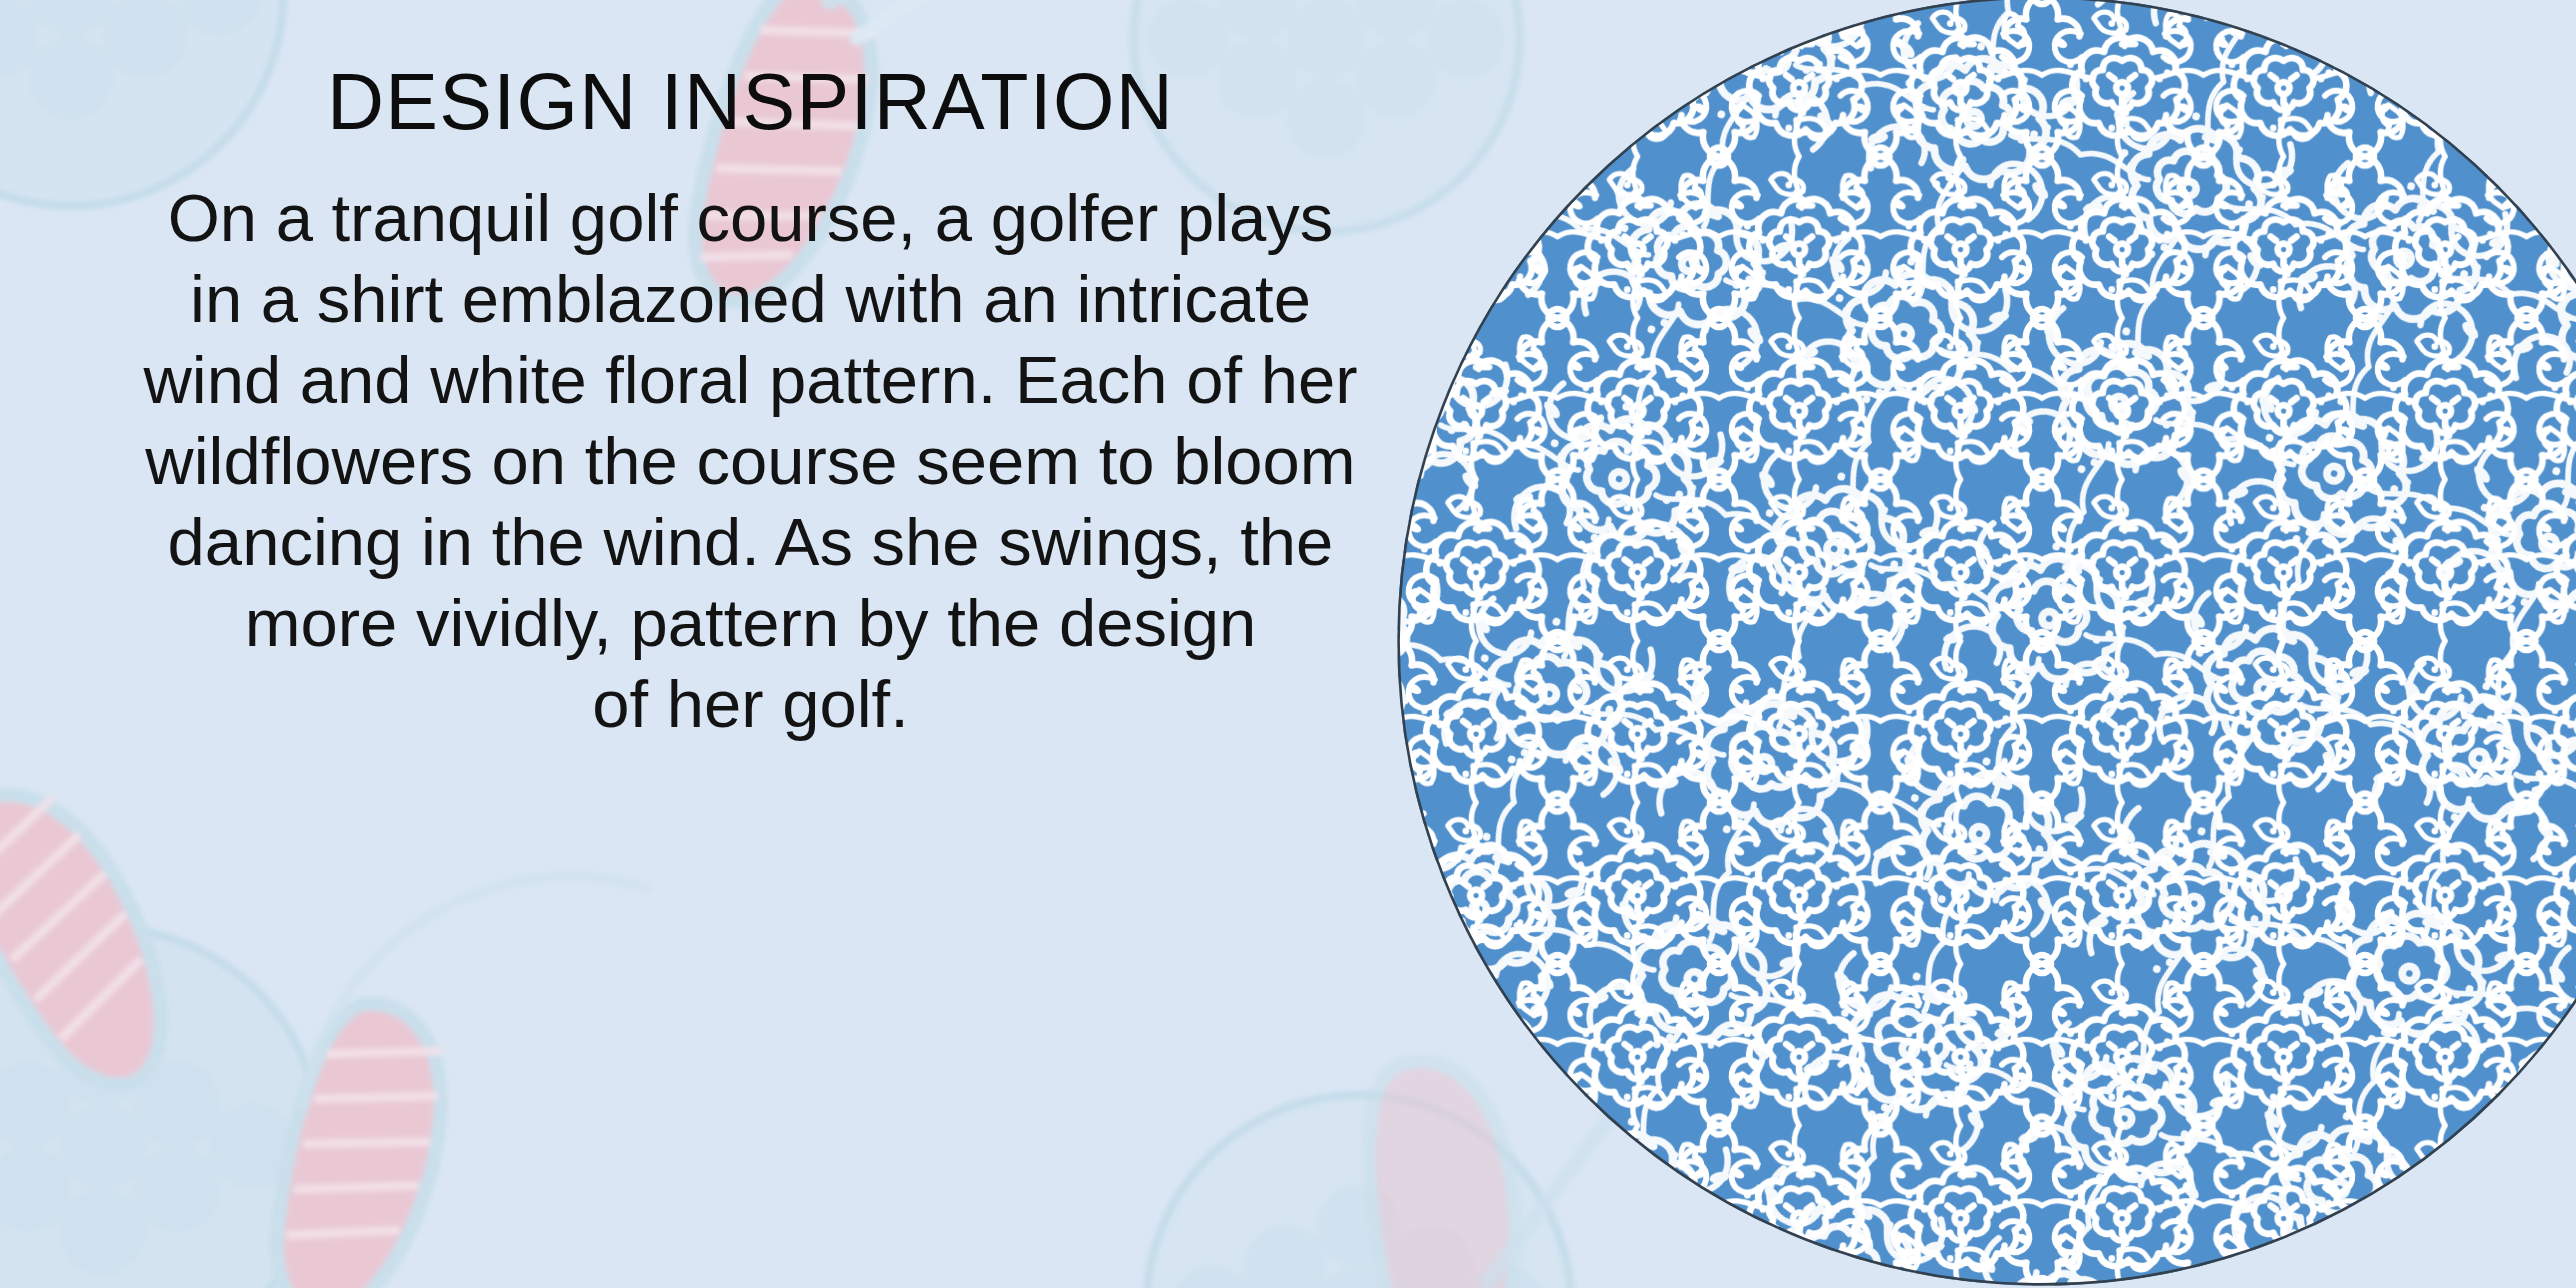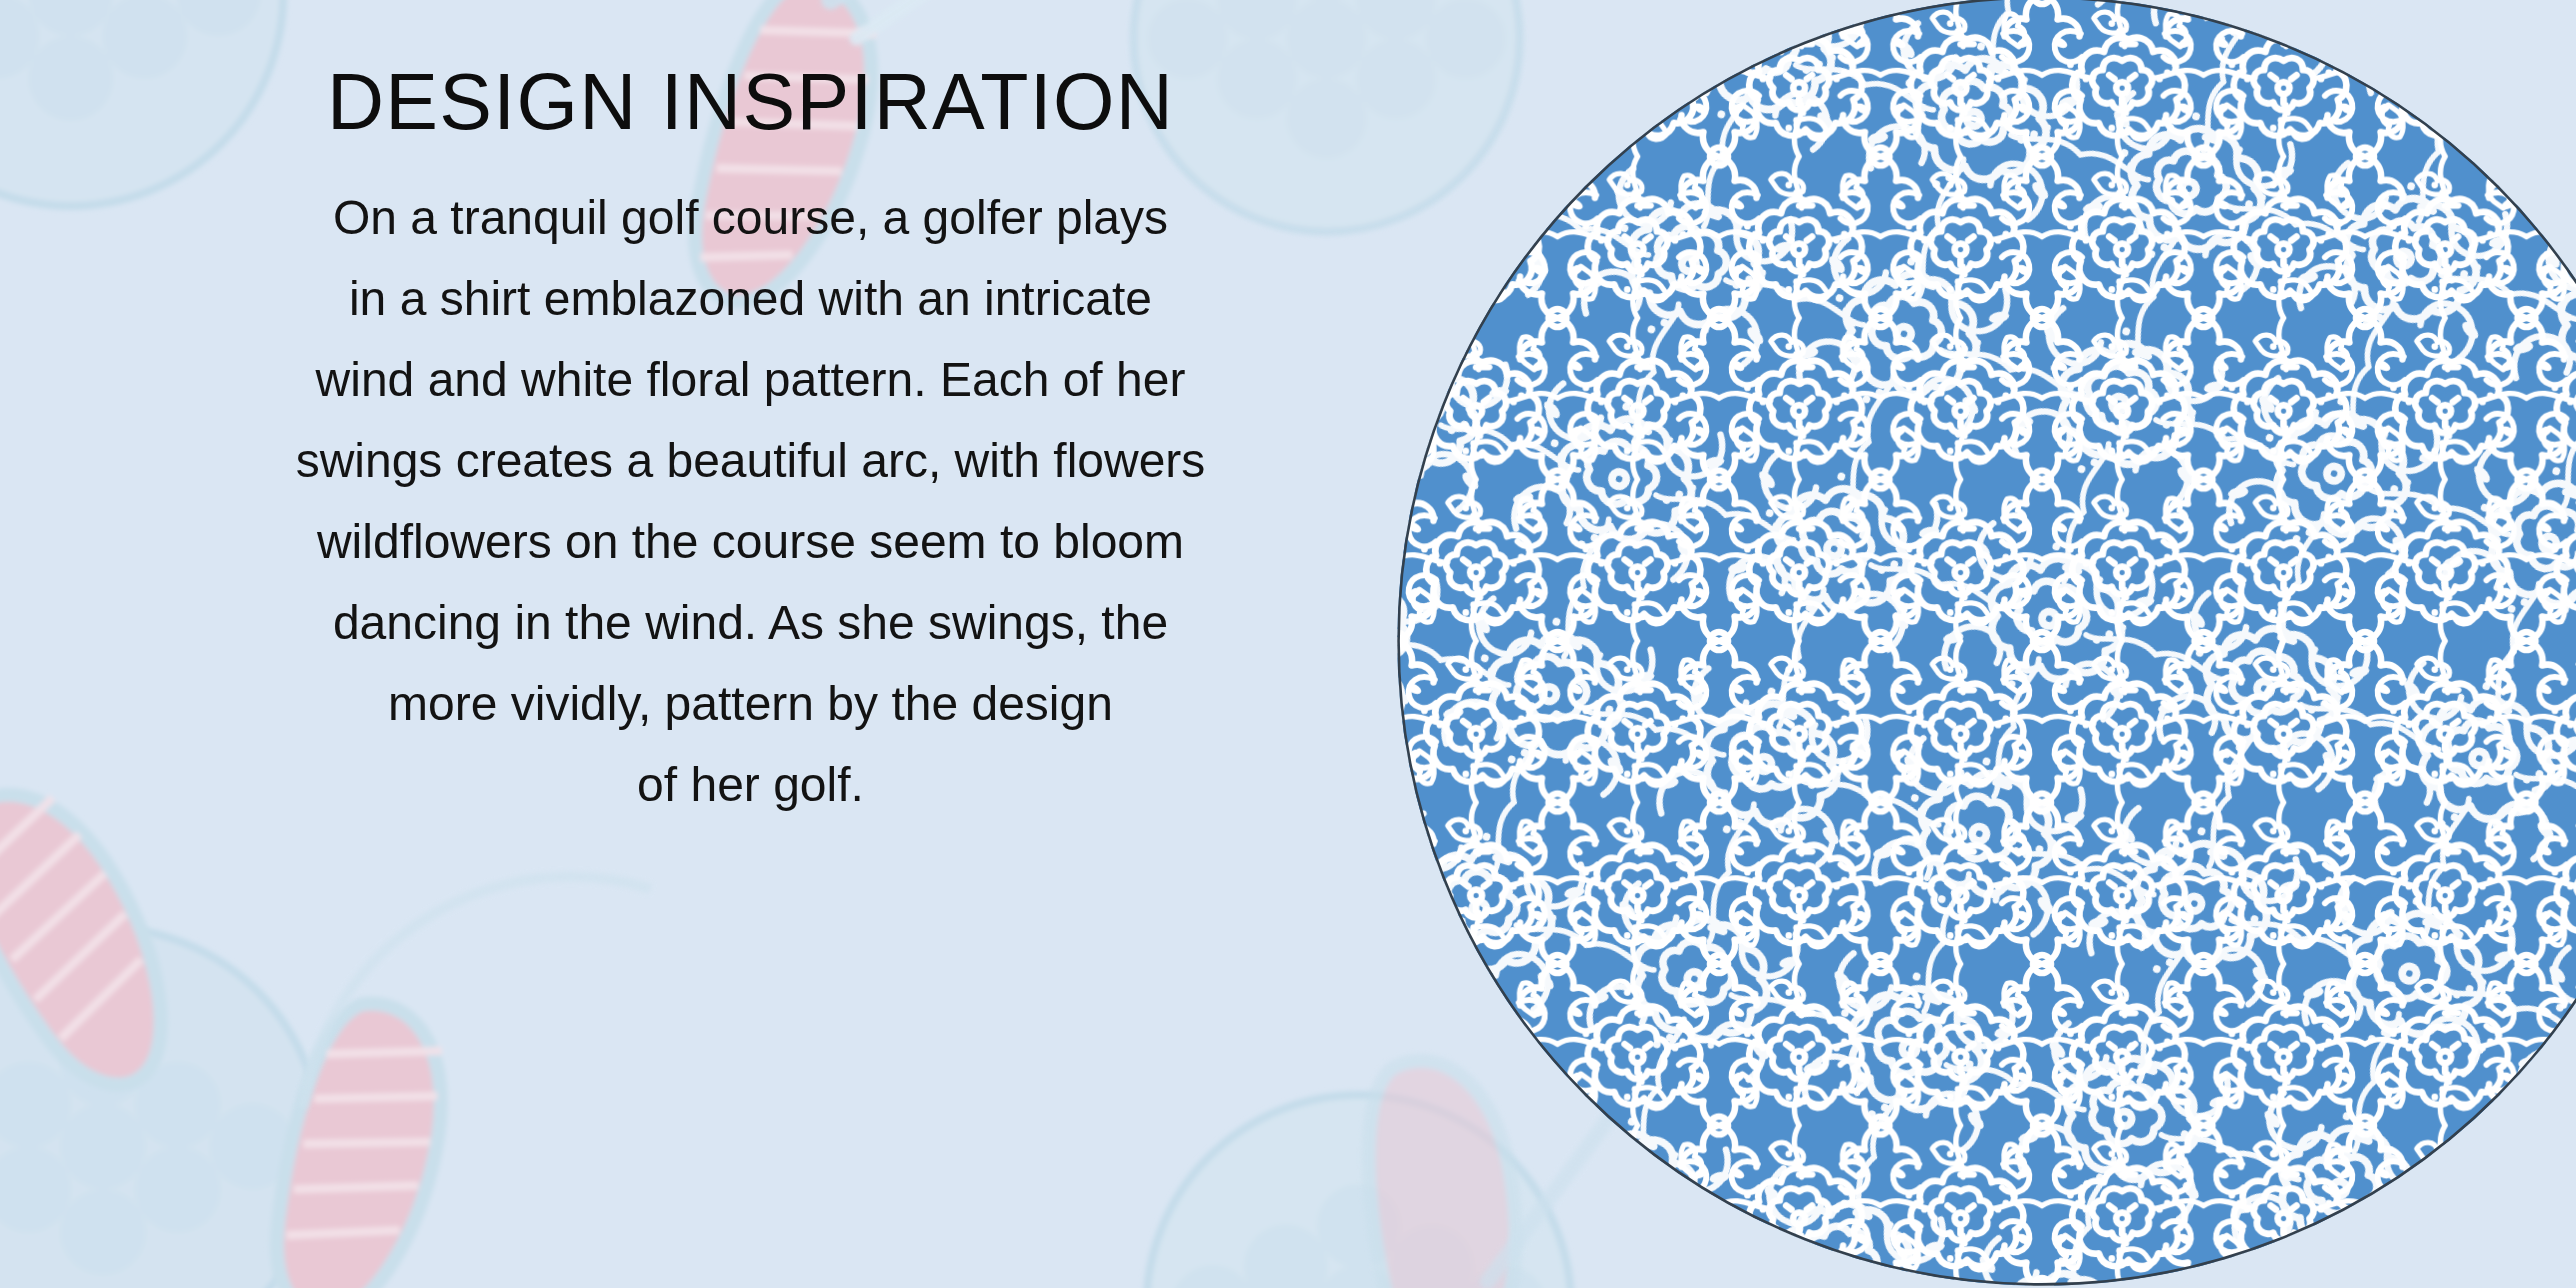--- a/index.html
+++ b/index.html
@@ -20,21 +20,21 @@
     display:flex;flex-direction:column;align-items:center;justify-content:flex-start;
     padding-top:62px;box-sizing:border-box;
   }
   #page-title{
     font-size:79px;line-height:1.0;font-weight:400;color:#0d0d0d;
     letter-spacing:1.3px;text-align:center;margin:0 0 36px 0;
     font-family:"Liberation Sans", sans-serif;
   }
   #body-copy{width:1417px;text-align:center;}
   .body-line{
-    font-size:48px;line-height:81px;color:#131313;font-weight:400;
+    font-size:67px;line-height:81px;color:#131313;font-weight:400;
     text-align:center;white-space:pre;
     font-family:"Liberation Sans", sans-serif;
   }
 
   
   #floral-medallion{
     position:absolute;left:1396px;top:-5.2px;width:1292px;height:1292px;
   }
   #floral-medallion svg{display:block;width:1292px;height:1292px;}
 </style>
@@ -144,21 +144,20 @@
   </div>
 
   <div id="text-column">
 
     <h1 id="page-title">DESIGN INSPIRATION</h1>
 
     <div id="body-copy">
       <div class="body-line">On a tranquil golf course, a golfer plays</div>
       <div class="body-line">in a shirt emblazoned with an intricate</div>
       <div class="body-line">wind and white floral pattern. Each of her</div>
-      <div class="body-line">swings creates a beautiful arc, with flowers</div>
       <div class="body-line">wildflowers on the course seem to bloom</div>
       <div class="body-line">dancing in the wind. As she swings, the</div>
       <div class="body-line">more vividly, pattern by the design</div>
       <div class="body-line">of her golf.</div>
     </div>
 
   </div>
 
   <div id="floral-medallion">
     <svg viewBox="0 0 1000 1000" xmlns="http://www.w3.org/2000/svg" aria-hidden="true">

